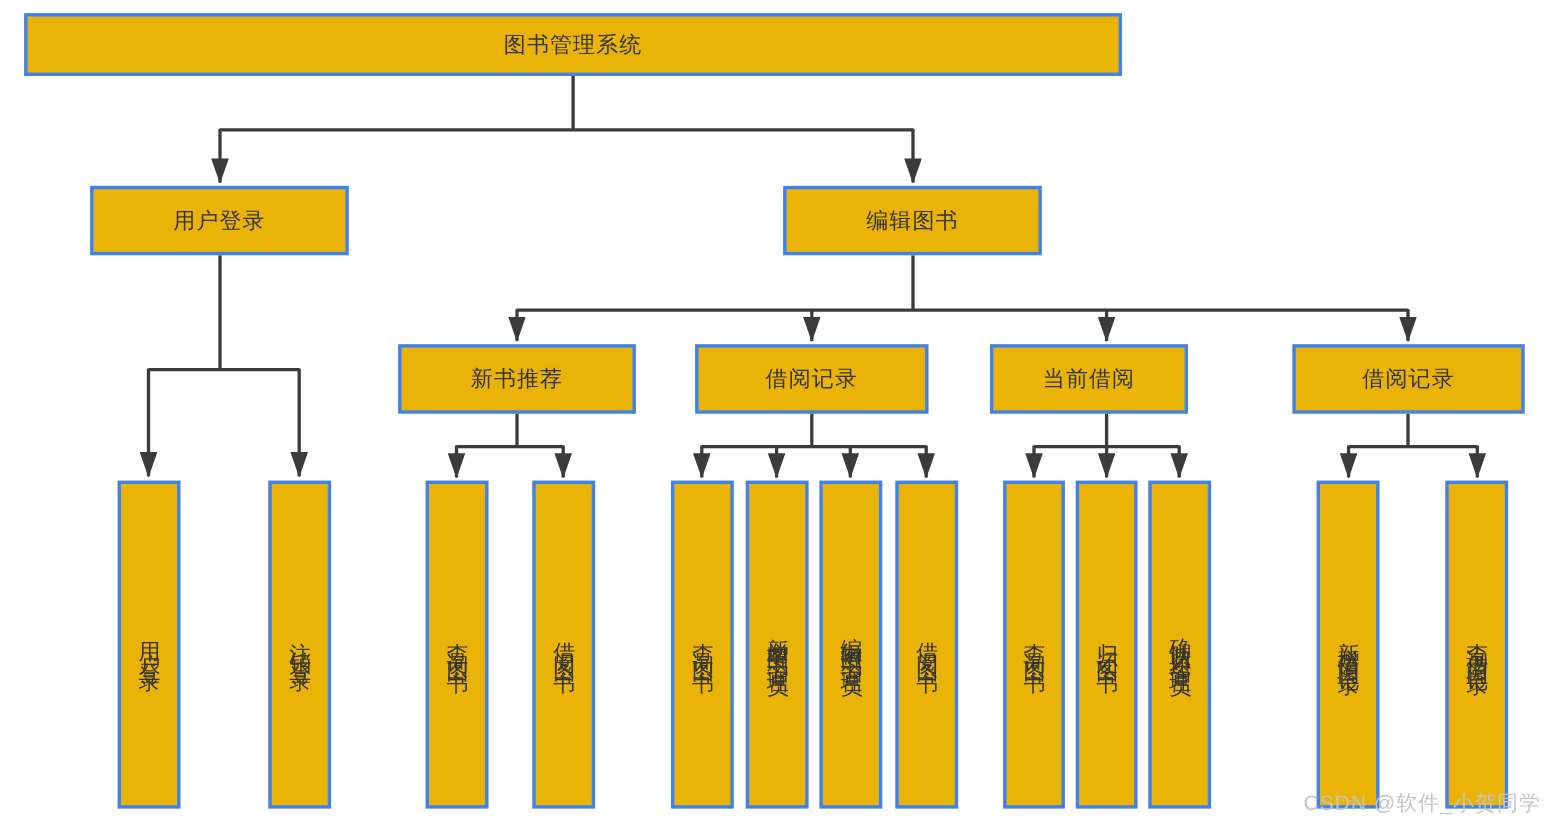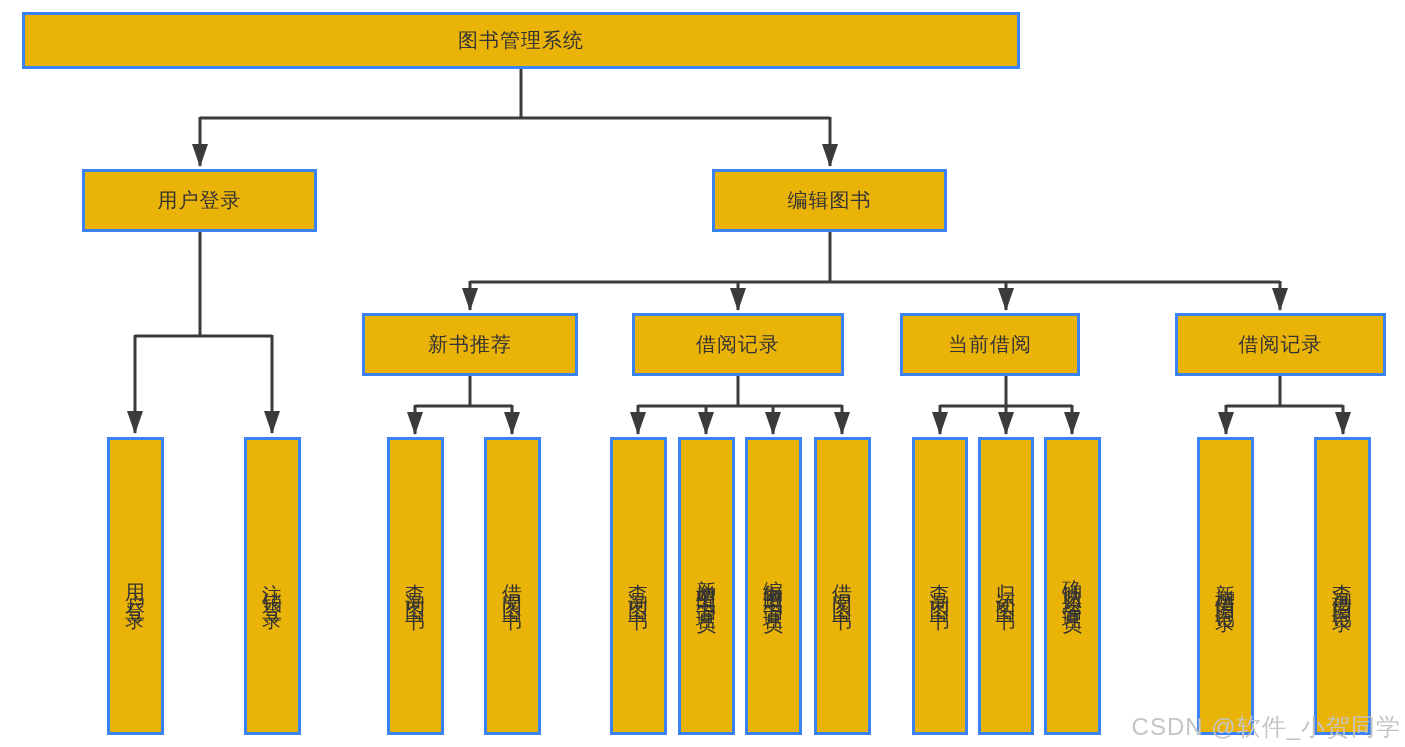--- a/index.html
+++ b/index.html
@@ -41,21 +41,21 @@
     writing-mode: vertical-rl;
     text-orientation: mixed;
     font-size: 20px;
     letter-spacing: 9px;
     line-height: 1.1;
   }
   #watermark {
     position: absolute;
     right: 4px;
     bottom: 4px;
-    font-size: 24px;
+    font-size: 19px;
     color: #c5c5c5;
     letter-spacing: 1px;
     z-index: 3;
     white-space: nowrap;
   }
 </style>
 </head>
 <body>
 
 <div id="canvas">

